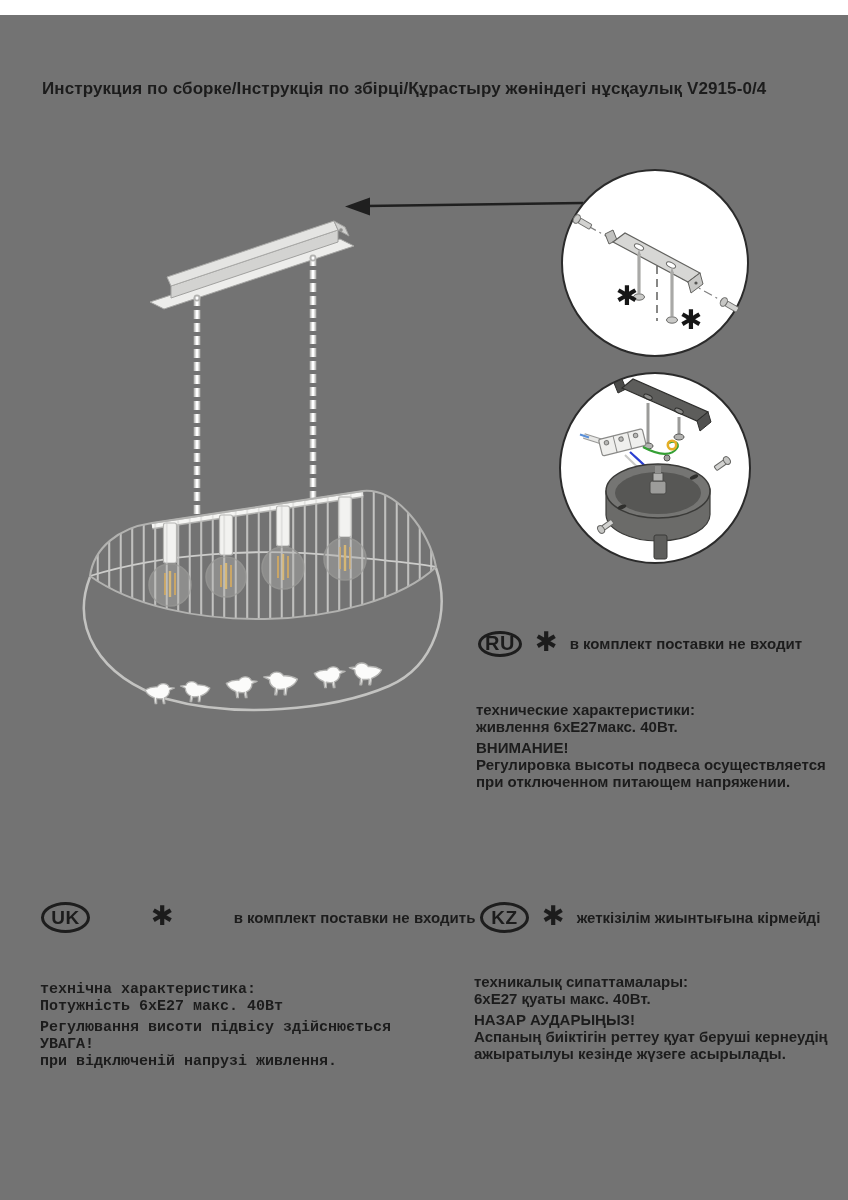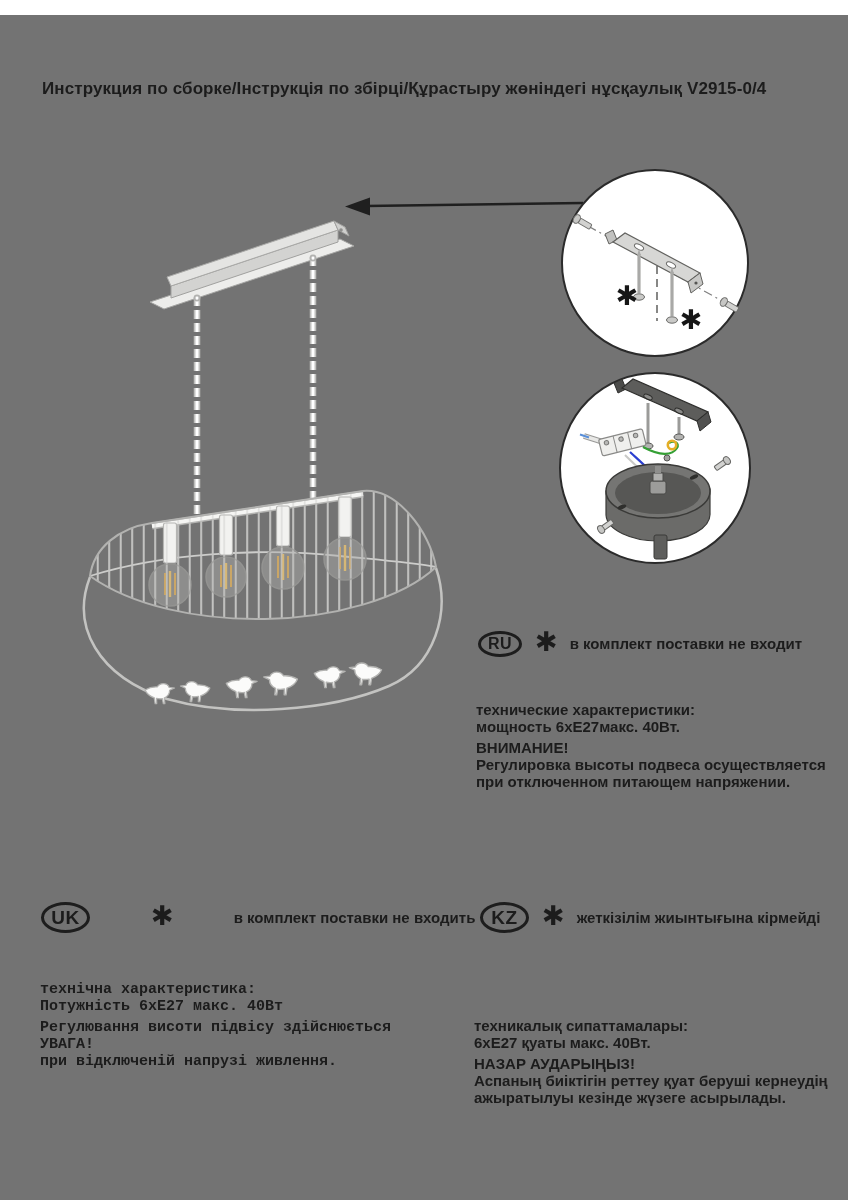--- a/index.html
+++ b/index.html
@@ -11,21 +11,21 @@
     position:absolute;left:42px;top:64px;font-size:17px;font-weight:bold;
     letter-spacing:0.1px;white-space:nowrap;
   }
   .illustration{position:absolute;left:0;top:0;}
   .lang-row{position:absolute;display:flex;align-items:center;}
   .badge{
     display:flex;align-items:center;justify-content:center;
     border:3px solid #1d1d1d;border-radius:50%;font-weight:bold;box-sizing:border-box;
     letter-spacing:0.5px;
   }
-  .badge.small{width:44px;height:26px;font-size:16px;}
+  .badge.small{width:44px;height:26px;font-size:20px;}
   .badge.big{width:49px;height:31px;font-size:19px;}
   .star{
     font-family:"DejaVu Sans",sans-serif;font-weight:bold;line-height:1;
     font-size:27px;margin:0 12px 0 13px;transform:translateY(-2px);
   }
   .note{font-size:15px;font-weight:bold;white-space:nowrap;}
   .specs{position:absolute;font-size:15px;font-weight:bold;line-height:17px;white-space:nowrap;}
   .specs .warn{margin-top:4px;}
   .footer-strip{position:absolute;left:0;right:0;bottom:0;height:7px;background:#e9e9e9;}
 </style>
@@ -216,21 +216,21 @@
   </svg>
 
   <div class="lang-row" style="left:478px;top:615px;">
     <div class="badge small">RU</div>
     <div class="star">✱</div>
     <div class="note">в комплект поставки не входит</div>
   </div>
 
   <div class="specs" style="left:476px;top:686px;">
     <div>технические характеристики:</div>
-    <div>мощность 6хЕ27макс. 40Вт.</div>
+    <div>живлення 6хЕ27макс. 40Вт.</div>
     <div class="warn">
       <div>ВНИМАНИЕ!</div>
       <div>Регулировка высоты подвеса осуществляется</div>
       <div>при отключенном питающем напряжении.</div>
     </div>
   </div>
 
   <div class="lang-row" style="left:41px;top:887px;gap:48px;">
     <div class="badge big">UK</div>
     <div class="star">✱</div>
@@ -246,21 +246,21 @@
   <div class="specs" style="left:40px;top:966px;font-family:Liberation Mono, monospace;">
     <div>технічна характеристика:</div>
     <div>Потужність 6хЕ27 макс. 40Вт</div>
     <div class="warn">
       <div>Регулювання висоти підвісу здійснюється</div>
       <div>УВАГА!</div>
       <div>при відключеній напрузі живлення.</div>
     </div>
   </div>
 
-  <div class="specs" style="left:474px;top:1002px;">
+  <div class="specs" style="left:474px;top:958px;">
     <div>техникалық сипаттамалары:</div>
     <div>6хЕ27 қуаты макс. 40Вт.</div>
     <div class="warn">
       <div>НАЗАР АУДАРЫҢЫЗ!</div>
       <div>Аспаның биіктігін реттеу қуат беруші кернеудің</div>
       <div>ажыратылуы кезінде жүзеге асырылады.</div>
     </div>
   </div>
 
   <div class="footer-strip"></div>

